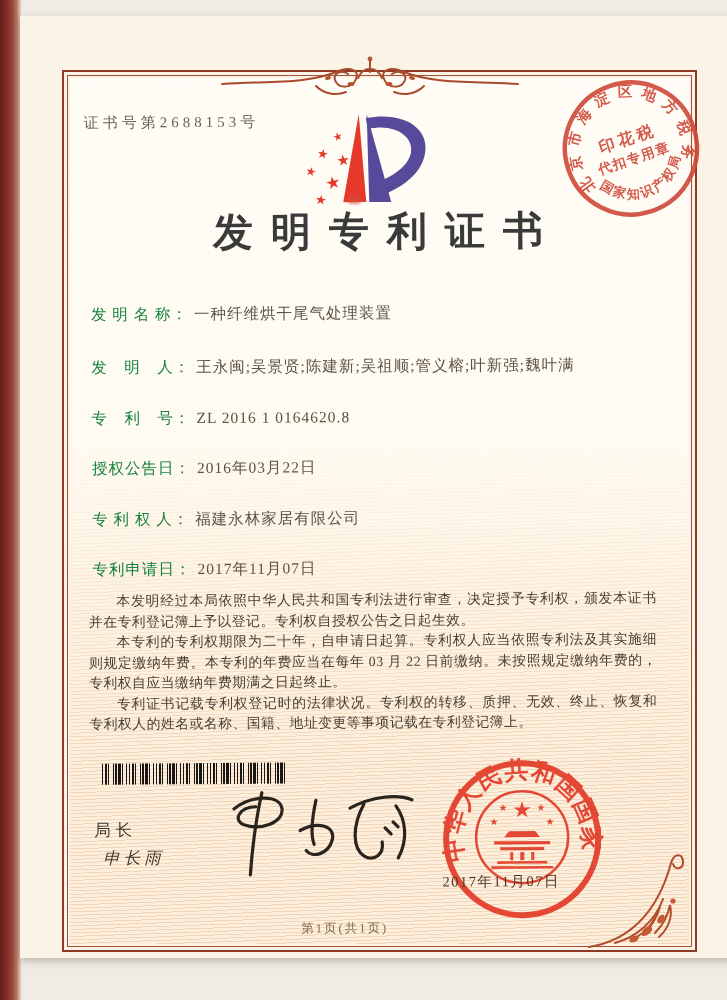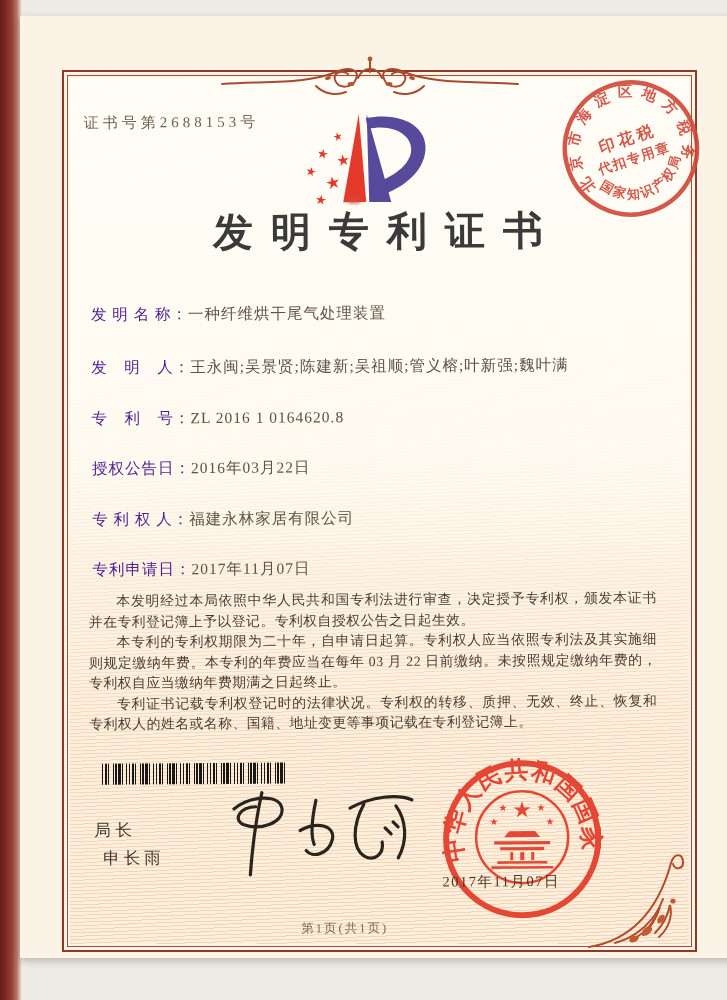--- a/index.html
+++ b/index.html
@@ -16,29 +16,29 @@
       background:
         linear-gradient(180deg,rgba(255,253,247,.97) 0%,rgba(255,252,243,.93) 42%,rgba(253,243,229,.6) 60%,rgba(252,233,212,.28) 76%,rgba(250,226,202,.12) 100%),
         repeating-linear-gradient(178deg,#f2d2b2 0px,#f2d2b2 1px,#fdf1e0 1px,#fdf1e0 3.5px);}
   .content{position:absolute;inset:0;transform:rotate(-0.35deg);transform-origin:50% 50%;}
 
   .cert-number{position:absolute;left:66px;top:96px;font-size:15px;color:#6f6151;letter-spacing:4px;}
   .logo{position:absolute;left:268px;top:94px;}
   .title{position:absolute;left:42px;top:188px;width:635px;margin:0;text-align:center;
          font-size:40px;font-weight:600;color:#3a3a3a;letter-spacing:18px;text-indent:18px;}
   .field{position:absolute;left:72px;font-size:15.5px;color:#5d5244;letter-spacing:1px;white-space:nowrap;}
-  .flabel{color:#4c1d95;}
+  .flabel{color:#15803d;margin-right:6px;}
   .f0{top:287px}.f1{top:340px}.f2{top:391px}.f3{top:441px}.f4{top:492px}.f5{top:542px}
   .body-text{position:absolute;left:68px;top:574px;width:568px;color:#473e33;
              font-size:13.8px;line-height:20.5px;letter-spacing:.5px;text-align:justify;}
   .body-text p{margin:0;text-indent:2em;}
   .barcode{position:absolute;left:80px;top:746px;width:185px;height:21px;
       background:repeating-linear-gradient(90deg,#191613 0 1.5px,rgba(0,0,0,0) 1.5px 3px,#191613 3px 5.5px,rgba(0,0,0,0) 5.5px 6.5px,#191613 6.5px 7.5px,rgba(0,0,0,0) 7.5px 11px,#191613 11px 12px,rgba(0,0,0,0) 12px 13.5px);}
   .signer-title{position:absolute;left:72px;top:802px;font-size:16.5px;color:#3f372c;letter-spacing:5px;}
-  .signer-name{position:absolute;left:81px;top:830px;font-size:16.5px;color:#3f372c;letter-spacing:4px;}
+  .signer-name{position:absolute;left:81px;top:830px;font-size:16.5px;color:#3f372c;letter-spacing:4px;font-style:italic;}
   .signature{position:absolute;left:178px;top:760px;}
   .seal{position:absolute;left:390px;top:714px;opacity:.92;}
   .seal-date{position:absolute;left:420px;top:857px;width:170px;font-size:14.5px;color:#4a3526;
              letter-spacing:1.5px;z-index:5;}
   .stamp{position:absolute;left:533px;top:54px;opacity:.9;}
   .page-footer{position:absolute;left:22px;top:904px;width:600px;text-align:center;
                font-size:12.5px;color:#7d6a50;letter-spacing:2px;}
   .ornament-top{position:absolute;left:200px;top:32px;}
   .ornament-corner{position:absolute;left:565px;top:825px;}
   .red-mark{position:absolute;left:330px;top:180px;width:12px;height:8px;background:#d4503c;

